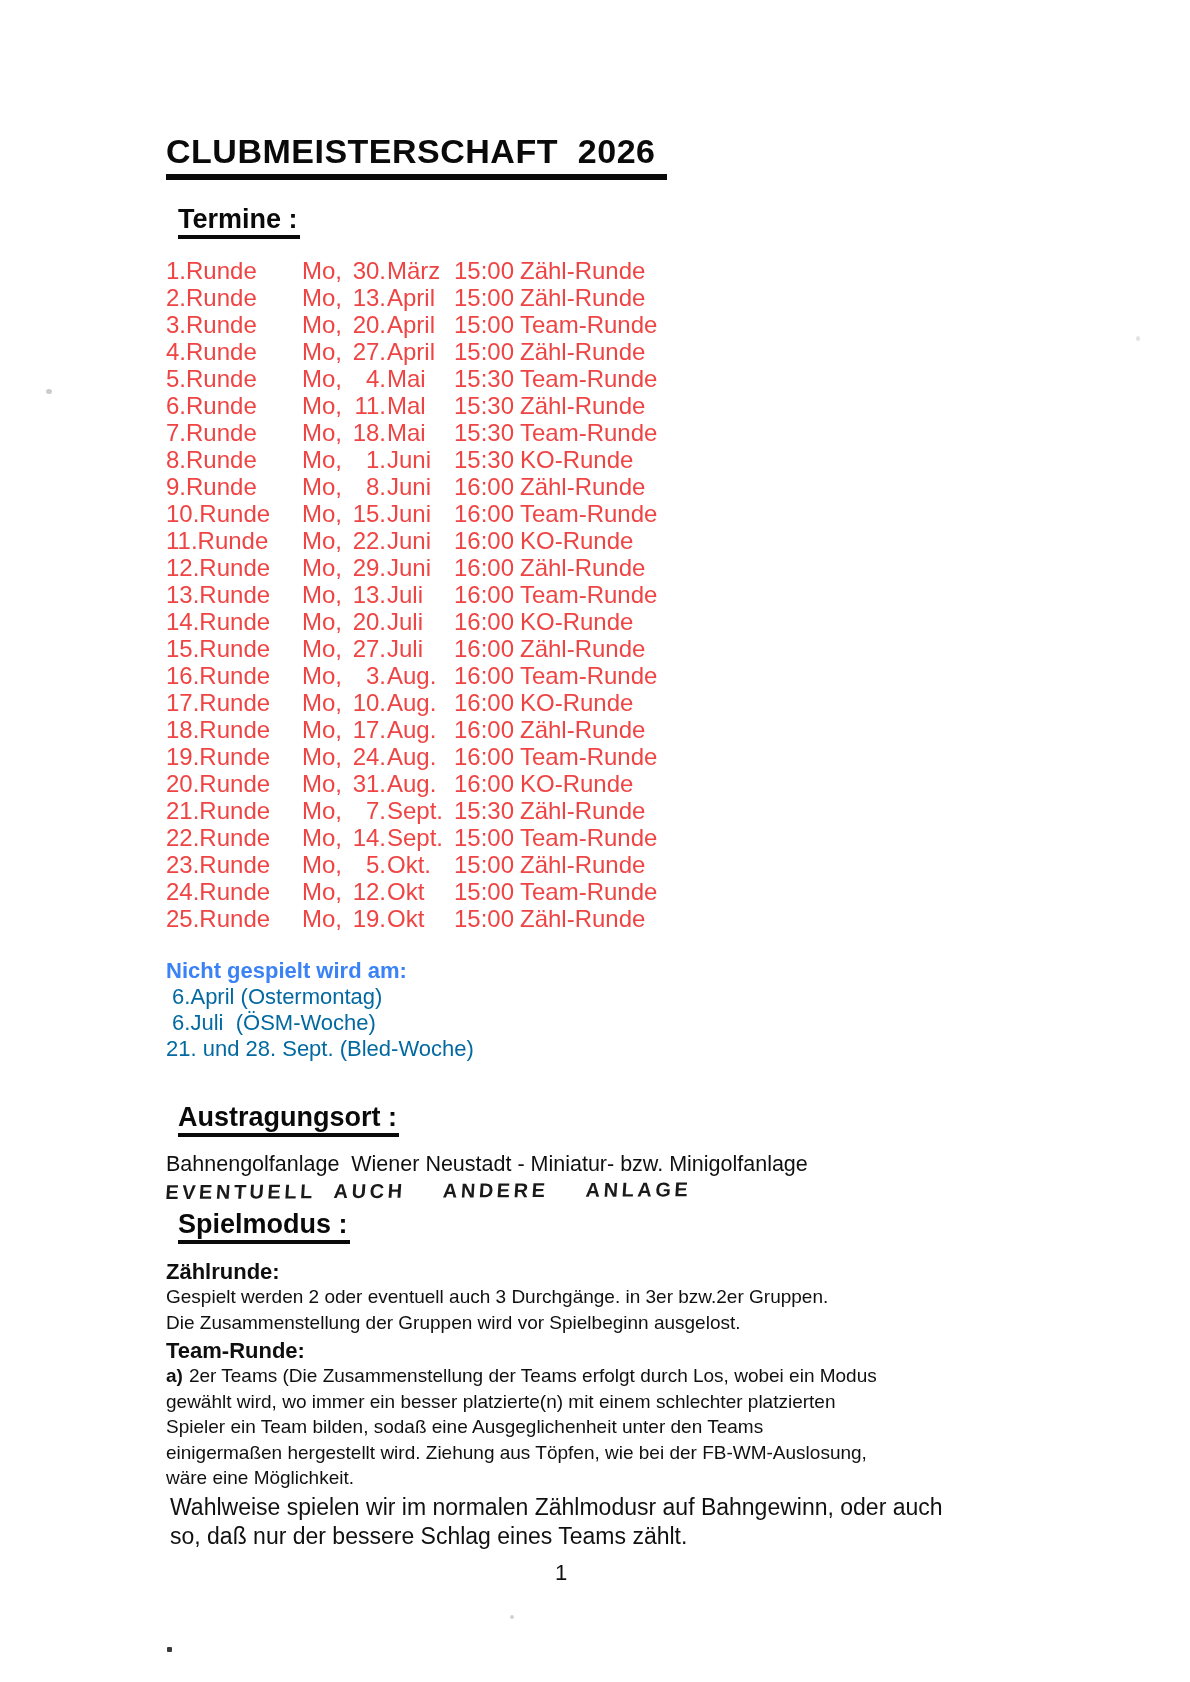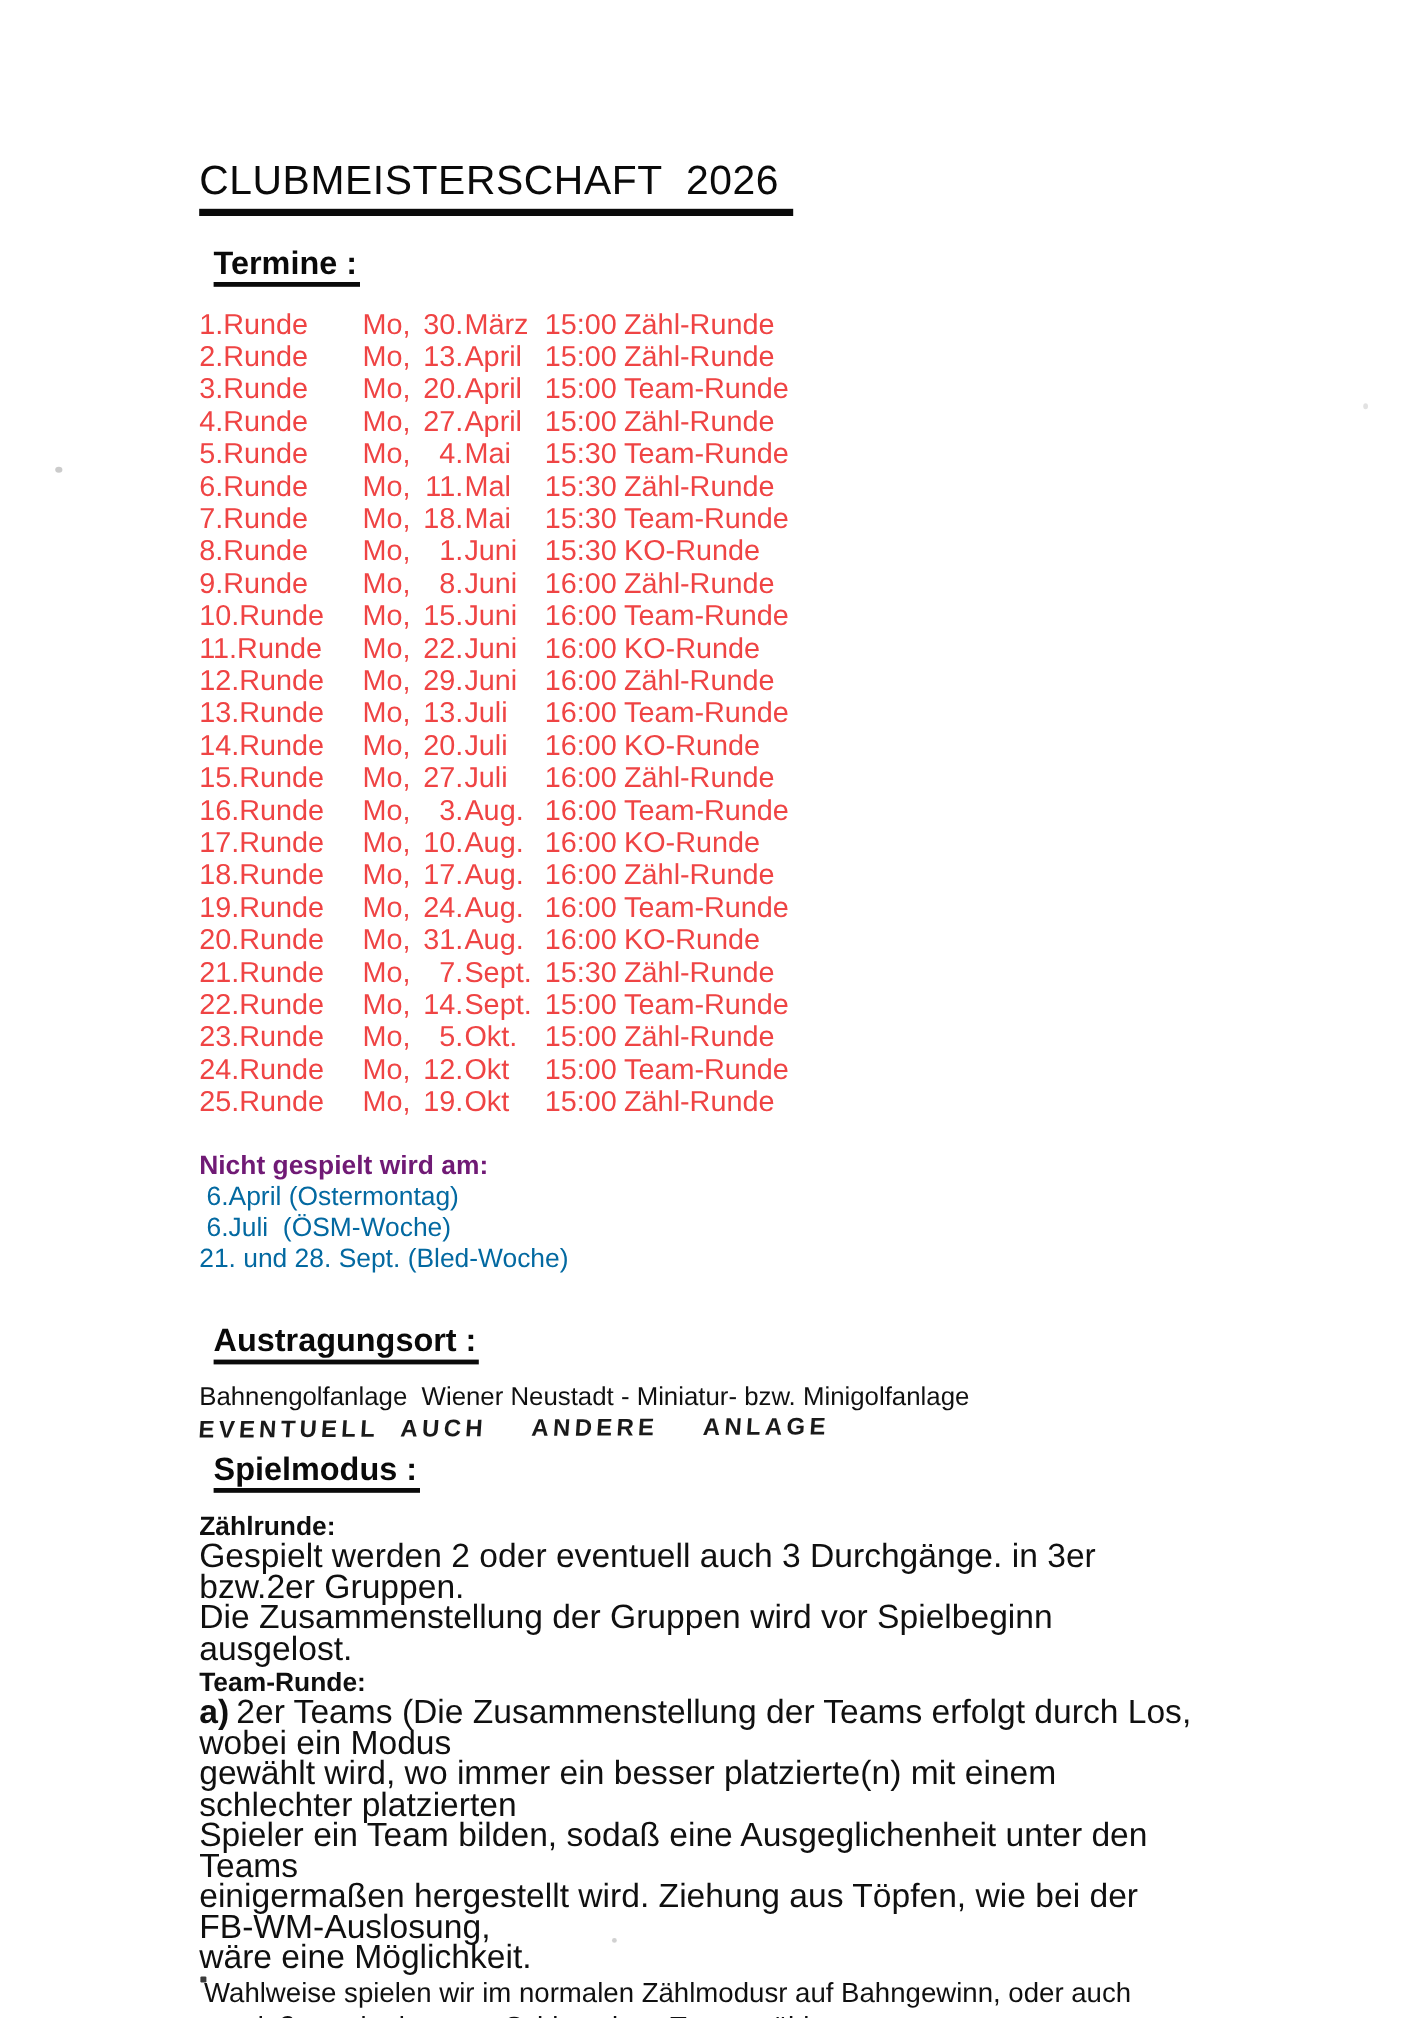--- a/index.html
+++ b/index.html
@@ -12,41 +12,41 @@
     overflow:hidden;
   }
   .page { position:absolute; inset:0; background:#fff; }
   .content {
     position:absolute; left:166px; top:0; width:830px;
   }
   
   h1.doc-title {
     margin:132px 0 0 0;
     display:inline-block;
-    font-size:34px; line-height:38px; font-weight:normal;
+    font-size:34px; line-height:38px; font-weight:bold;
     letter-spacing:0.5px;
     white-space:pre;
     color:#0a0a0a;
     border-bottom:6px solid #0a0a0a;
     padding:0 12px 4px 0;
   }
   h2.sec-head {
     display:inline-block;
     font-size:27px; line-height:30px; font-weight:bold;
     color:#0a0a0a;
     border-bottom:4px solid #0a0a0a;
     padding:0 2px 1px 0;
     margin:12px;
   }
   h2.termine-head { margin-top:24px; }
   h2.ort-head { margin-top:40px; }
   h2.modus-head { margin-top:6px; }
   h3.bold-line {
     font-size:22px; line-height:26px; font-weight:bold;
-    margin:26px 0 0 0; color:#701a75;
+    margin:26px 0 0 0; color:#3b82f6;
   }
   
   .rounds { margin-top:6px; }
   .round-row {
     display:flex; align-items:baseline;
     font-size:24px; line-height:27px; color:#ef4444;
   }
   .r-num   { width:136px; }
   .r-day   { width:46px; }
   .r-dnum  { width:38px; text-align:right; }
@@ -69,21 +69,21 @@
     font-weight:bold; letter-spacing:3.5px; word-spacing:10px;
     transform:skewX(-4deg) rotate(-0.3deg); transform-origin:left top;
     white-space:pre; color:#1a1a1a;
   }
   
   .modus-label {
     font-size:22px; line-height:25px; font-weight:bold;
     margin:3px 0 0 0; color:#0f0f0f;
   }
   .modus-line {
-    font-size:28px; line-height:25.5px; margin:0; color:#101010;
+    font-size:19px; line-height:25.5px; margin:0; color:#101010;
   }
   .modus-first b { margin-right:6px; }
   .wahl-line {
     font-size:23px; line-height:25.5px; margin:4px; color:#101010;
   }
   
   .page-number {
     width:790px; text-align:center;
     font-size:22px; line-height:24px; margin-top:11px; color:#101010;
   }

